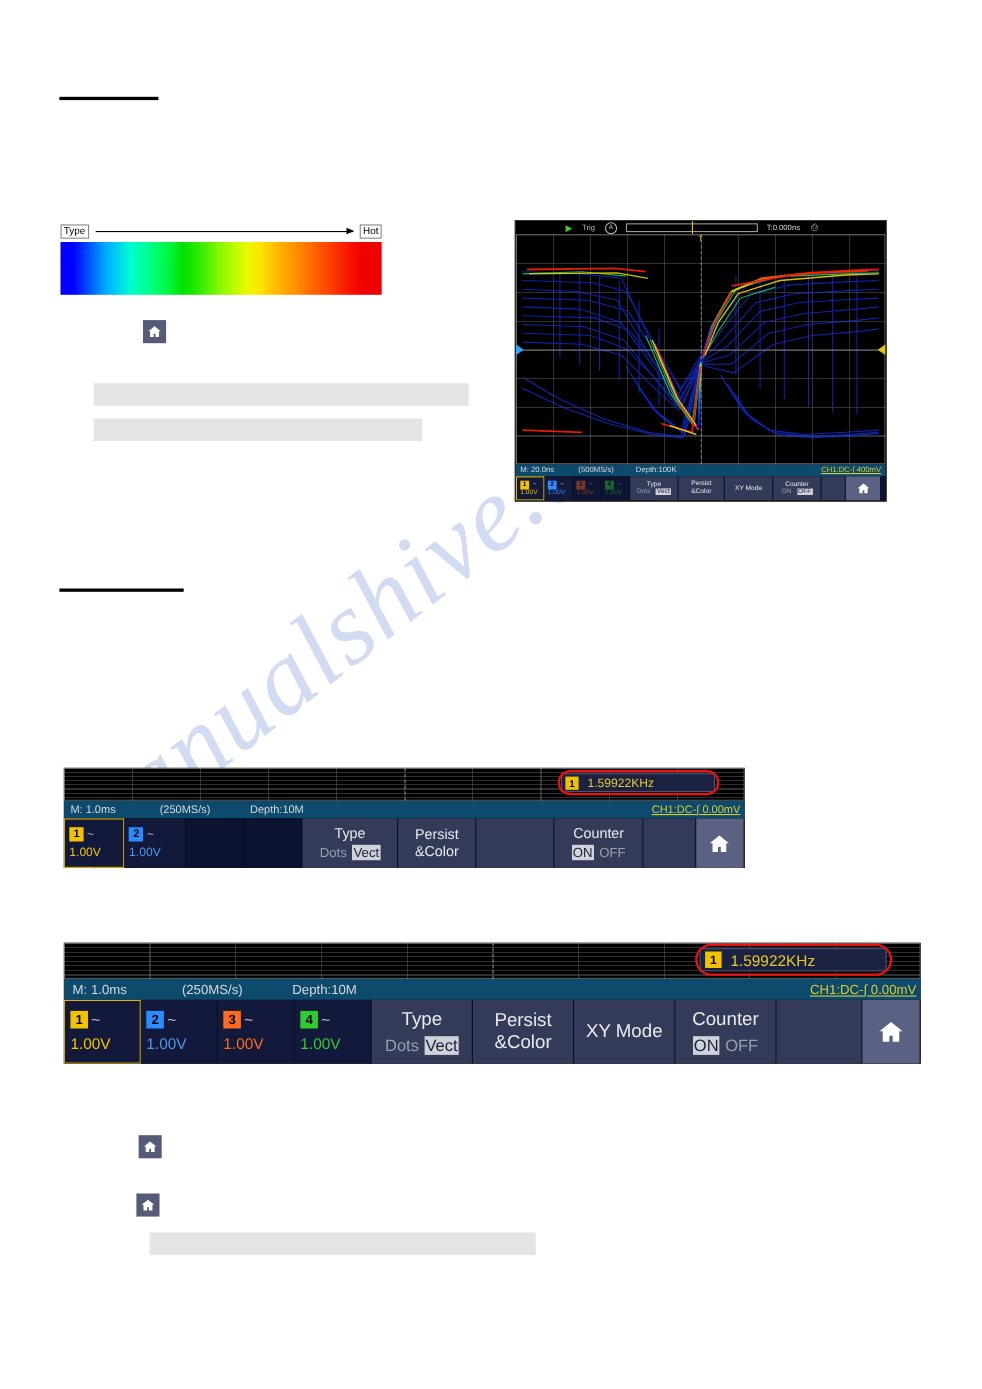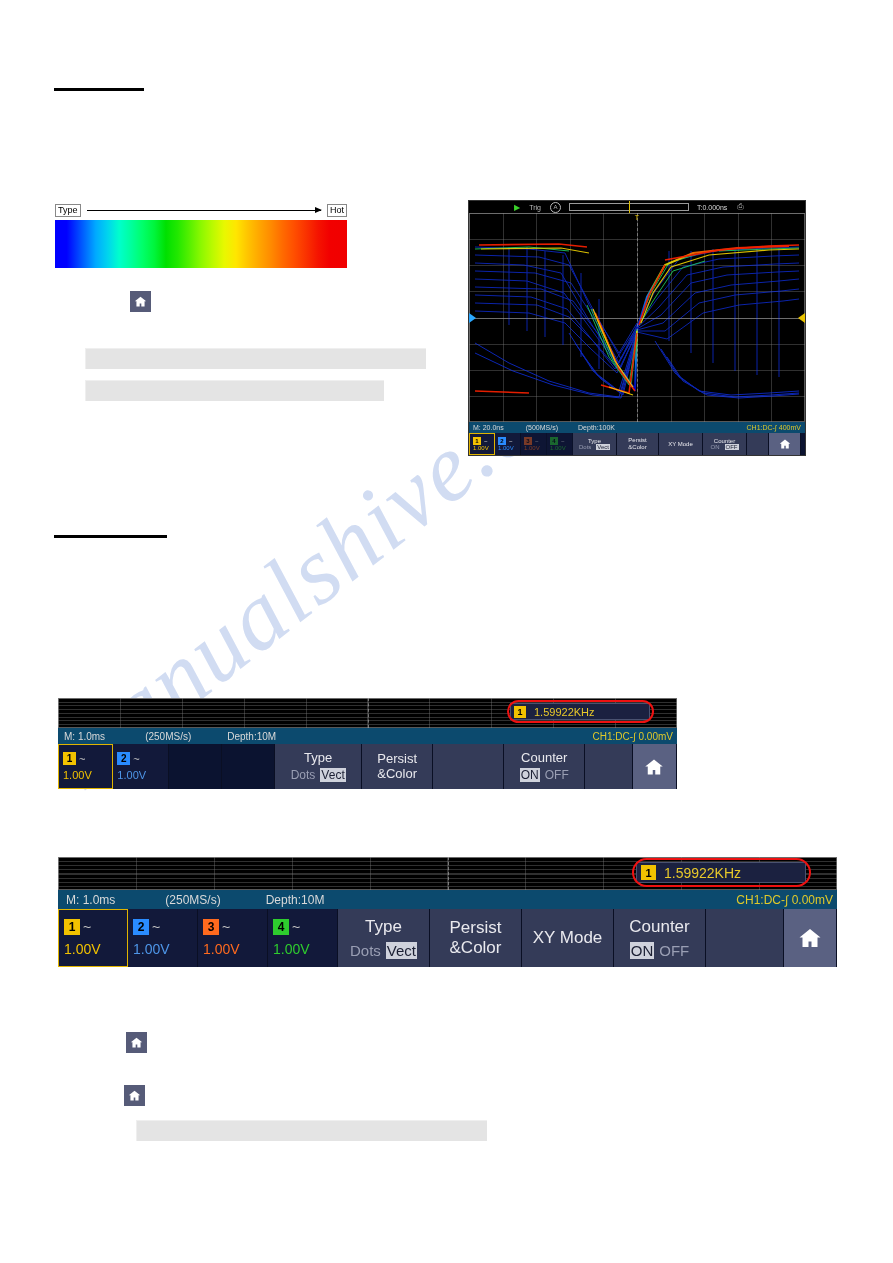--- a/index.html
+++ b/index.html
@@ -194,21 +194,21 @@
 
   .scope-infoline {
     height: 11px;
     color: #d9d9d9;
     font-size: 7px;
     display: flex;
     align-items: center;
     background: #0c4a6e;
   }
   .scope-infoline .right {
-    margin-left: auto; color: #e0c92a; padding-right: 4px;
+    margin-left: auto; color: #e0c92a; padding-right: 4px; text-decoration: underline;
   }
 
   
   .menubar { display: flex; background: #0b1330; }
   .mb-cell {
     border-right: 1px solid #0a0f24;
     box-sizing: border-box;
     display: flex; flex-direction: column;
     justify-content: center;
     position: relative;

